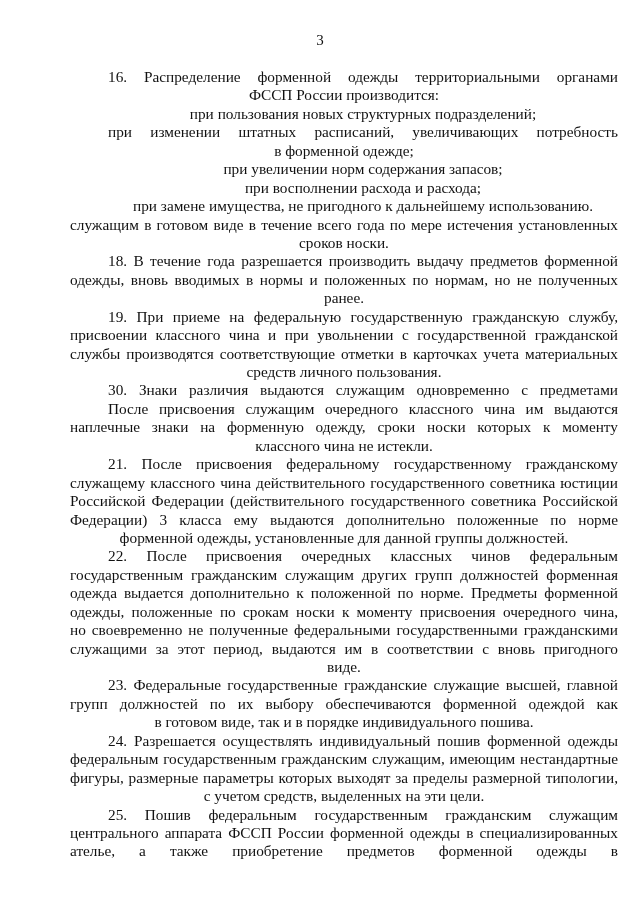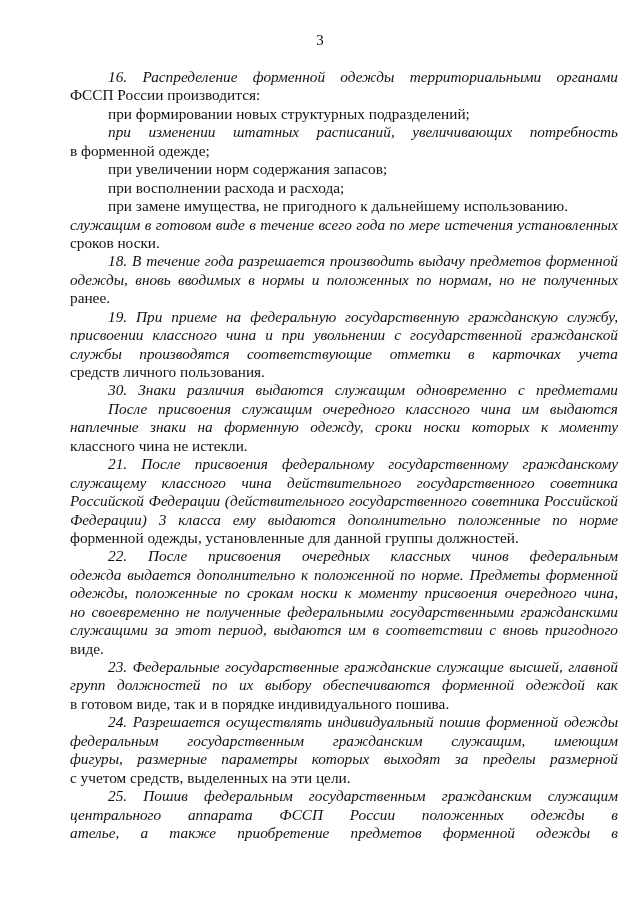--- a/index.html
+++ b/index.html
@@ -10,36 +10,36 @@
     font-family: "Liberation Serif", "DejaVu Serif", serif;
   }
   .page-number {
     position: absolute; top: 31px; left: 0; width: 640px; text-align: center;
     font-size: 15px; line-height: 18px;
   }
   .body-text {
     position: absolute; left: 70px; top: 68px; width: 548px;
     font-size: 15.3px; line-height: 18.45px;
   }
-  .line { display: block; white-space: nowrap; height: 18.45px; }
-  .line.j { text-align: justify; text-align-last: justify; white-space: normal; overflow: hidden; font-style: italic; }
+  .line { display: block; white-space: nowrap; height: 18.45px; text-align: center; }
+  .line.j { text-align: justify; text-align-last: justify; white-space: normal; overflow: hidden; }
   .line.ind { padding-left: 38px; }
 </style>
 </head>
 <body>
 
 <div class="page">
   <div class="page-number">3</div>
   <div class="body-text" id="body-text">
       <div class="paragraph">
         <span class="line j ind">16. Распределение форменной одежды территориальными органами</span>
         <span class="line">ФССП России производится:</span>
       </div>
       <div class="paragraph">
-        <span class="line ind">при формировании новых структурных подразделений;</span>
+        <span class="line ind">при пользования новых структурных подразделений;</span>
       </div>
       <div class="paragraph">
         <span class="line j ind">при изменении штатных расписаний, увеличивающих потребность</span>
         <span class="line">в форменной одежде;</span>
       </div>
       <div class="paragraph">
         <span class="line ind">при увеличении норм содержания запасов;</span>
       </div>
       <div class="paragraph">
         <span class="line ind">при восполнении расхода и расхода;</span>
@@ -72,36 +72,37 @@
       </div>
       <div class="paragraph">
         <span class="line j ind">21. После присвоения федеральному государственному гражданскому</span>
         <span class="line j">служащему классного чина действительного государственного советника юстиции</span>
         <span class="line j">Российской Федерации (действительного государственного советника Российской</span>
         <span class="line j">Федерации) 3 класса ему выдаются дополнительно положенные по норме предметы</span>
         <span class="line">форменной одежды, установленные для данной группы должностей.</span>
       </div>
       <div class="paragraph">
         <span class="line j ind">22. После присвоения очередных классных чинов федеральным</span>
+        <span class="line j">государственным гражданским служащим других групп должностей форменная</span>
         <span class="line j">одежда выдается дополнительно к положенной по норме. Предметы форменной</span>
         <span class="line j">одежды, положенные по срокам носки к моменту присвоения очередного чина,</span>
         <span class="line j">но своевременно не полученные федеральными государственными гражданскими</span>
         <span class="line j">служащими за этот период, выдаются им в соответствии с вновь пригодного</span>
         <span class="line">виде.</span>
       </div>
       <div class="paragraph">
         <span class="line j ind">23. Федеральные государственные гражданские служащие высшей, главной</span>
         <span class="line j">групп должностей по их выбору обеспечиваются форменной одеждой как</span>
         <span class="line">в готовом виде, так и в порядке индивидуального пошива.</span>
       </div>
       <div class="paragraph">
         <span class="line j ind">24. Разрешается осуществлять индивидуальный пошив форменной одежды</span>
         <span class="line j">федеральным государственным гражданским служащим, имеющим нестандартные</span>
         <span class="line j">фигуры, размерные параметры которых выходят за пределы размерной типологии,</span>
         <span class="line">с учетом средств, выделенных на эти цели.</span>
       </div>
       <div class="paragraph">
         <span class="line j ind">25. Пошив федеральным государственным гражданским служащим</span>
-        <span class="line j">центрального аппарата ФССП России положенных одежды в специализированных</span>
+        <span class="line j">центрального аппарата ФССП России форменной одежды в специализированных</span>
         <span class="line j">ателье, а также приобретение предметов форменной одежды в специализированных</span>
       </div>
     </div>
 </div>
 
 </body></html>

